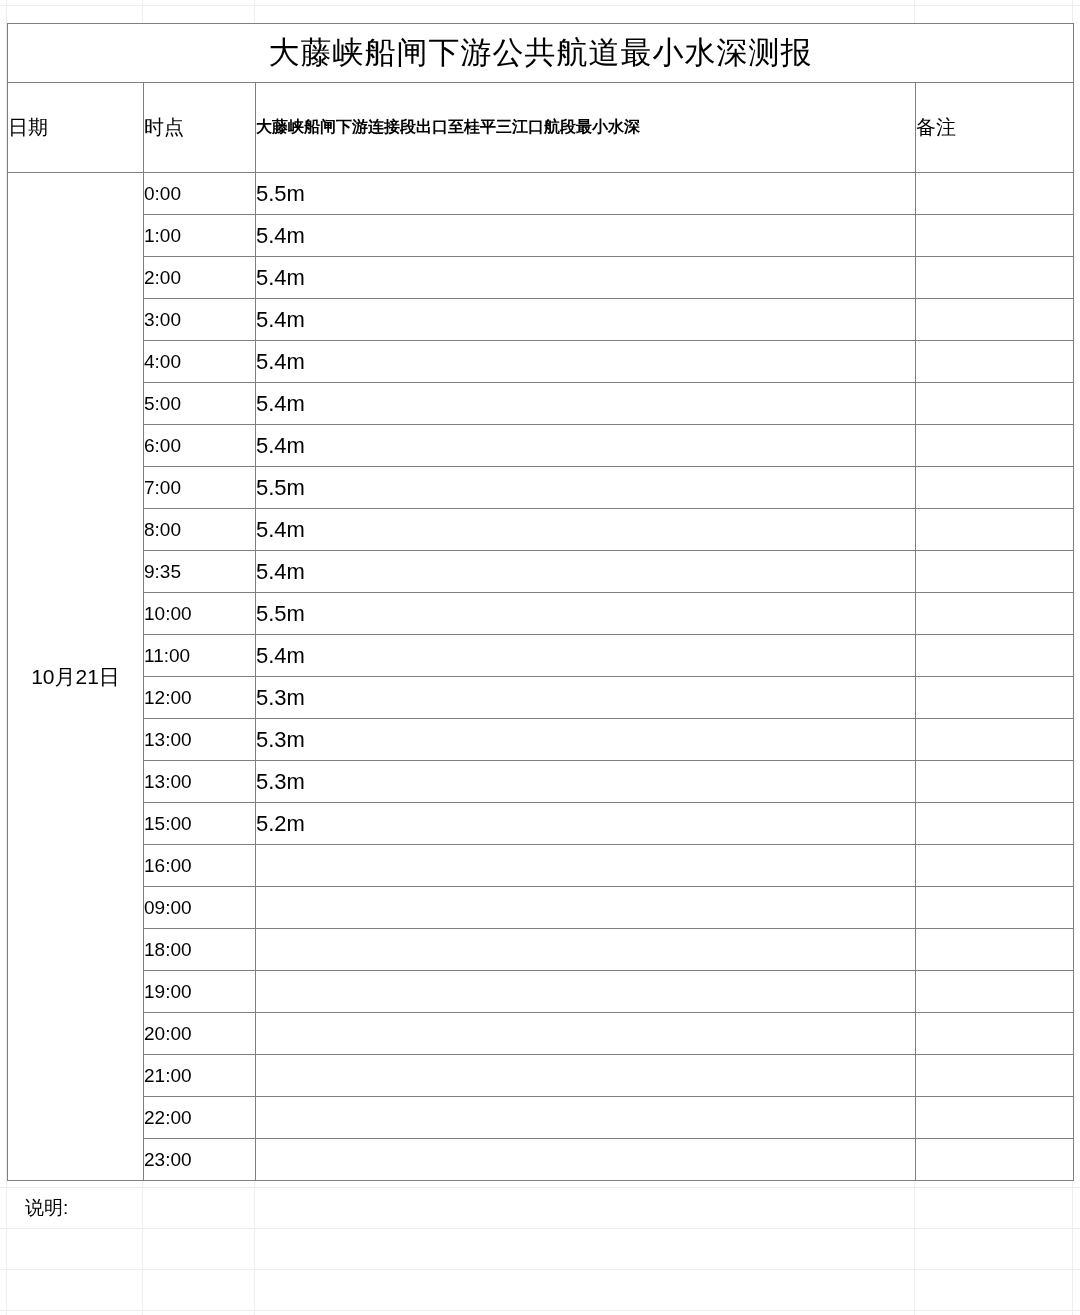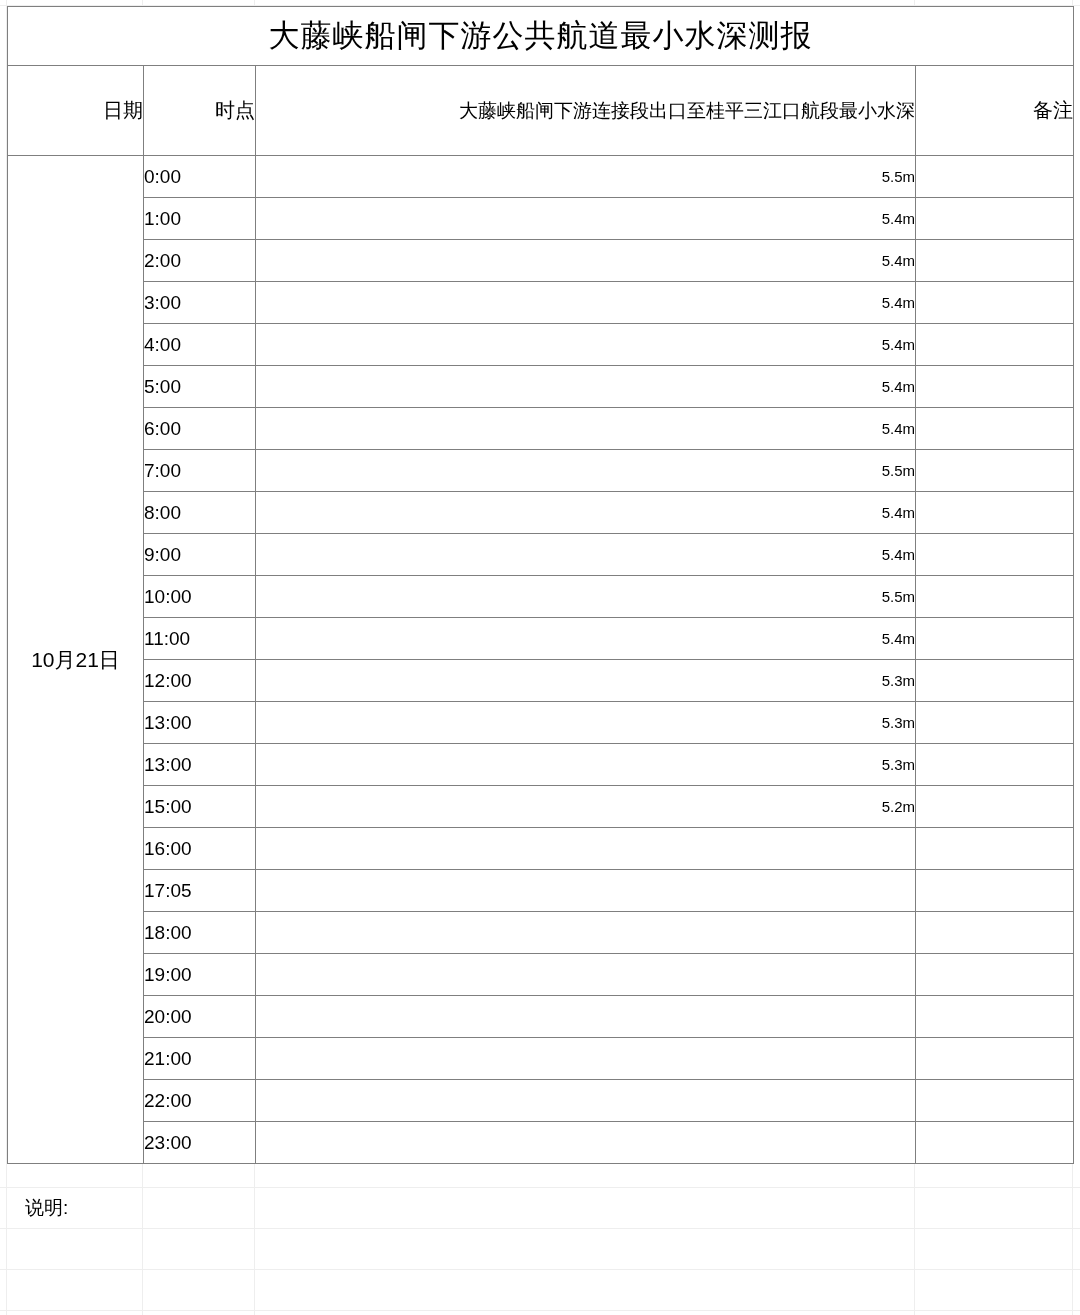--- a/index.html
+++ b/index.html
@@ -33,21 +33,21 @@
     position: absolute;
     left: 0; right: 0;
     height: 1px;
     background: #eeeeee;
   }
 
   
   .report {
     position: absolute;
     left: 7px;
-    top: 6px;
+    top: 23px;
     width: 1066px;
     border-collapse: collapse;
     table-layout: fixed;
   }
   .report td, .report th {
     border: 1px solid #7f7f7f;
     padding: 0;
     font-weight: normal;
     background: #ffffff;
   }
@@ -62,45 +62,45 @@
     text-align: center;
     vertical-align: middle;
     font-size: 31px;
     font-weight: bold;
     letter-spacing: 1px;
     line-height: 1.2;
   }
 
   .head-cell {
     height: 89px;
-    text-align: right;
+    text-align: left;
     vertical-align: middle;
     font-size: 20px;
   }
-  .head-cell.wide { font-size: 19px; }
+  .head-cell.wide { font-size: 16px; font-weight: bold; }
 
   .date-cell {
     text-align: center;
     vertical-align: middle;
     font-size: 21px;
     margin-left: 11px;
   }
 
   .time-cell {
     height: 41px;
     text-align: left;
     vertical-align: middle;
     font-size: 19px;
   }
 
   .depth-cell {
     height: 41px;
-    text-align: right;
-    vertical-align: middle;
-    font-size: 15px;
+    text-align: left;
+    vertical-align: middle;
+    font-size: 22px;
   }
 
   .remark-cell {
     height: 41px;
     text-align: center;
     vertical-align: middle;
     font-size: 19px;
   }
 
   
@@ -195,21 +195,21 @@
       <td class="time-cell">7:00</td>
       <td class="depth-cell">5.5m</td>
       <td class="remark-cell"></td>
     </tr>
     <tr>
       <td class="time-cell">8:00</td>
       <td class="depth-cell">5.4m</td>
       <td class="remark-cell"></td>
     </tr>
     <tr>
-      <td class="time-cell">9:00</td>
+      <td class="time-cell">9:35</td>
       <td class="depth-cell">5.4m</td>
       <td class="remark-cell"></td>
     </tr>
     <tr>
       <td class="time-cell">10:00</td>
       <td class="depth-cell">5.5m</td>
       <td class="remark-cell"></td>
     </tr>
     <tr>
       <td class="time-cell">11:00</td>
@@ -235,21 +235,21 @@
       <td class="time-cell">15:00</td>
       <td class="depth-cell">5.2m</td>
       <td class="remark-cell"></td>
     </tr>
     <tr>
       <td class="time-cell">16:00</td>
       <td class="depth-cell"></td>
       <td class="remark-cell"></td>
     </tr>
     <tr>
-      <td class="time-cell">17:05</td>
+      <td class="time-cell">09:00</td>
       <td class="depth-cell"></td>
       <td class="remark-cell"></td>
     </tr>
     <tr>
       <td class="time-cell">18:00</td>
       <td class="depth-cell"></td>
       <td class="remark-cell"></td>
     </tr>
     <tr>
       <td class="time-cell">19:00</td>

